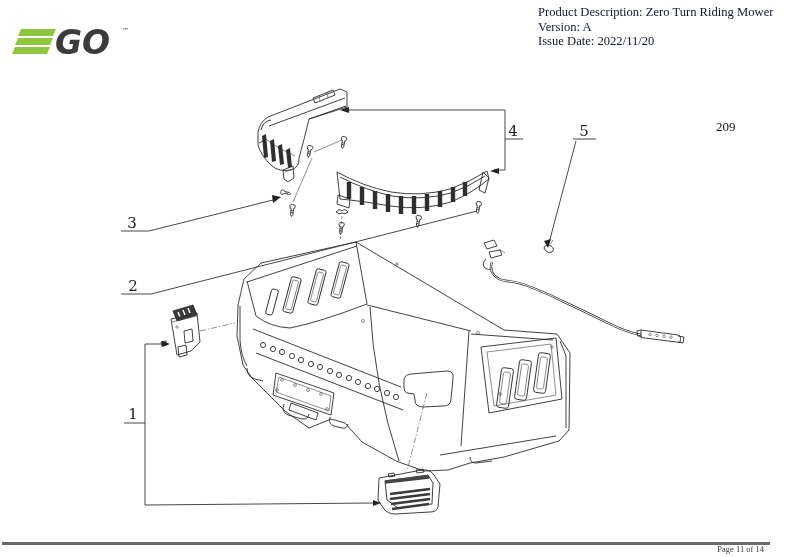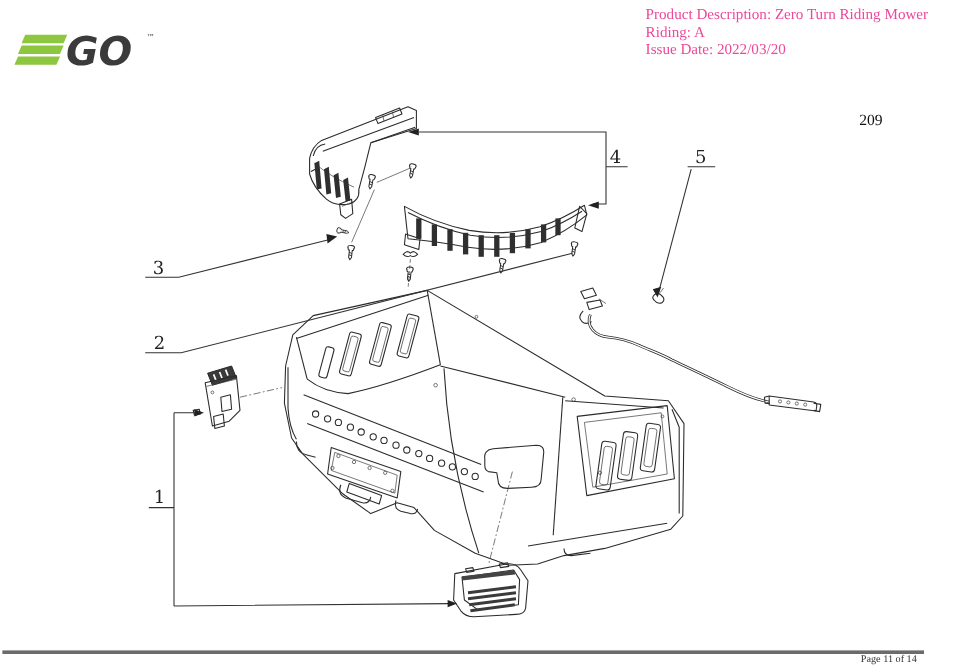--- a/index.html
+++ b/index.html
@@ -1,21 +1,21 @@
 <!DOCTYPE html>
 <html><head>
 <meta charset="utf-8">
 <style>
   html,body{margin:0;padding:0;background:#fff;}
   .page{position:relative;width:800px;height:557px;background:#ffffff;overflow:hidden;
         font-family:"Liberation Serif",serif;color:#000;}
   .logo{position:absolute;left:6px;top:18px;width:140px;height:46px;}
-  .info{position:absolute;left:538px;top:5px;font-size:12.6px;line-height:14.6px;color:#ec4899;}
+  .info{position:absolute;left:538px;top:5px;font-size:12.6px;line-height:14.6px;color:#0f172a;}
   .info div{white-space:nowrap;}
-  .fig-num{position:absolute;left:716px;top:92px;font-size:13px;color:#111;font-family:Liberation Serif, serif;}
+  .fig-num{position:absolute;left:716px;top:119px;font-size:13px;color:#111;font-family:Liberation Serif, serif;}
   .diagram{position:absolute;left:0;top:0;width:800px;height:557px;}
   .footer-rule{position:absolute;left:2px;top:542px;width:768px;height:2.5px;background:#6b6b6b;}
   .page-num{position:absolute;right:36px;top:544px;font-size:8.5px;color:#333;margin-left:12px;}
   svg text.callout{font-family:"DejaVu Serif",serif;font-size:15px;fill:#222;}
   svg .ln{stroke:#333;stroke-width:0.9;fill:none;}
   svg .body-ln{stroke:#2b2b2b;stroke-width:0.9;fill:none;stroke-linejoin:round;}
   svg .thin{stroke:#444;stroke-width:0.6;fill:none;}
   svg .darkfill{fill:#2f2f2f;stroke:none;}
   svg .arrow{fill:#222;stroke:none;}
 </style>
@@ -29,22 +29,22 @@
       <path d="M12,18 L15,11 L50,11 L47,18 Z" fill="#8dc63f"></path>
       <path d="M9,27 L12,20 L47,20 L44,27 Z" fill="#8dc63f"></path>
       <path d="M6,36 L9,29 L44,29 L41,36 Z" fill="#8dc63f"></path>
     </g>
     <text x="49" y="36" font-family="DejaVu Sans, sans-serif" font-size="33" font-weight="bold" font-style="italic" fill="#3b3b3b">GO</text>
     <text x="116" y="15" font-family="DejaVu Sans, sans-serif" font-size="7" fill="#3b3b3b">™</text>
   </svg>
 
   <div class="info">
     <div>Product Description: Zero Turn Riding Mower</div>
-    <div>Riding: A</div>
-    <div>Issue Date: 2022/03/20</div>
+    <div>Version: A</div>
+    <div>Issue Date: 2022/11/20</div>
   </div>
 
   <div class="fig-num">209</div>
 
   <svg class="diagram" viewBox="0 0 800 557">
     <defs>
       <g id="screw">
         <ellipse cx="0" cy="-6" rx="2.8" ry="1.5" fill="#fff" stroke="#222" stroke-width="0.8"></ellipse>
         <path d="M-2.6,-5.4 L-2,-3.5 L-1.2,-3.5 L-1.2,2.5 L0,4.5 L1.2,2.5 L1.2,-3.5 L2,-3.5 L2.6,-5.4" fill="#fff" stroke="#222" stroke-width="0.8" stroke-linejoin="round"></path>
         <line x1="-1.2" y1="-1.6" x2="1.2" y2="-0.9" stroke="#222" stroke-width="0.7"></line>

